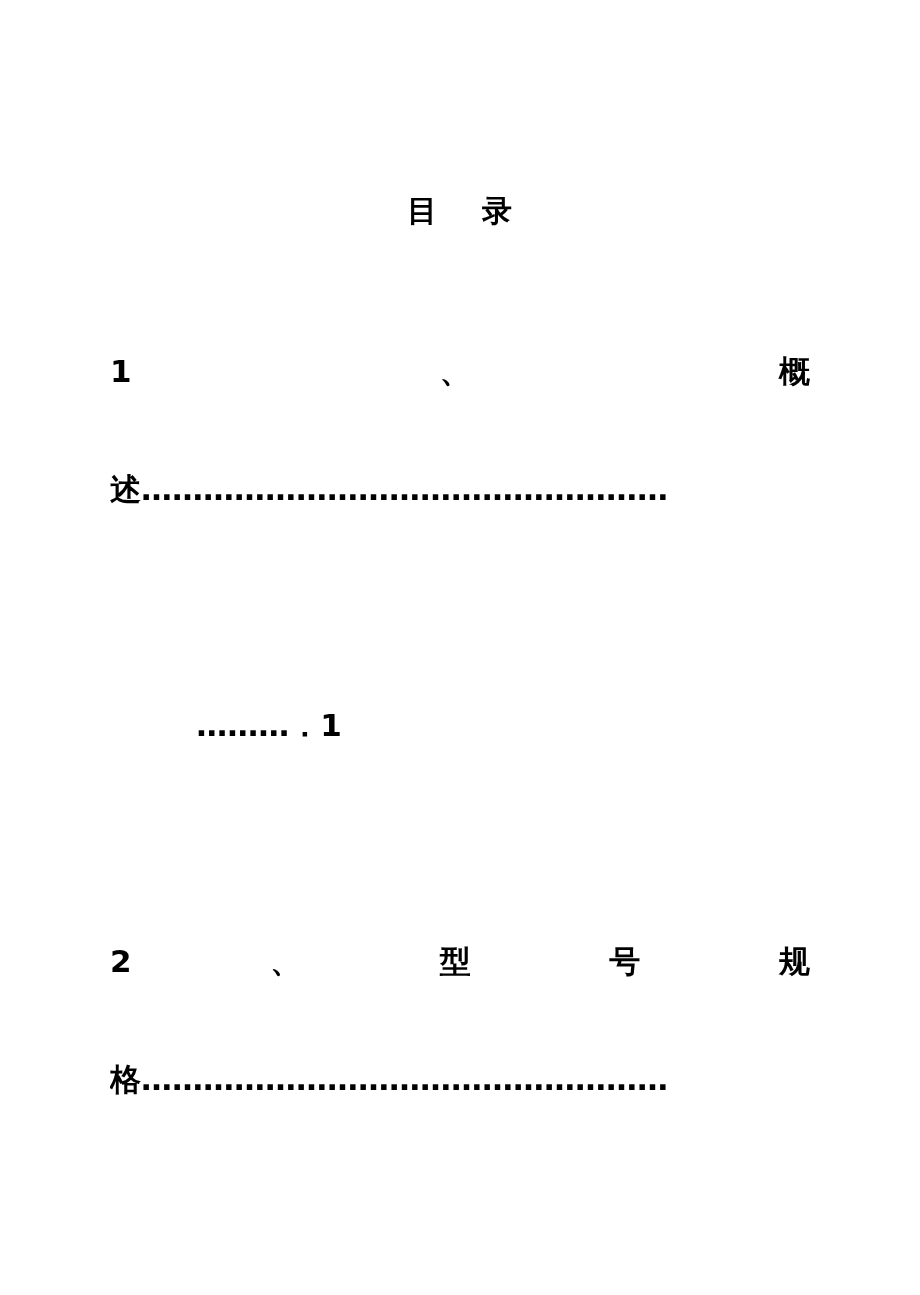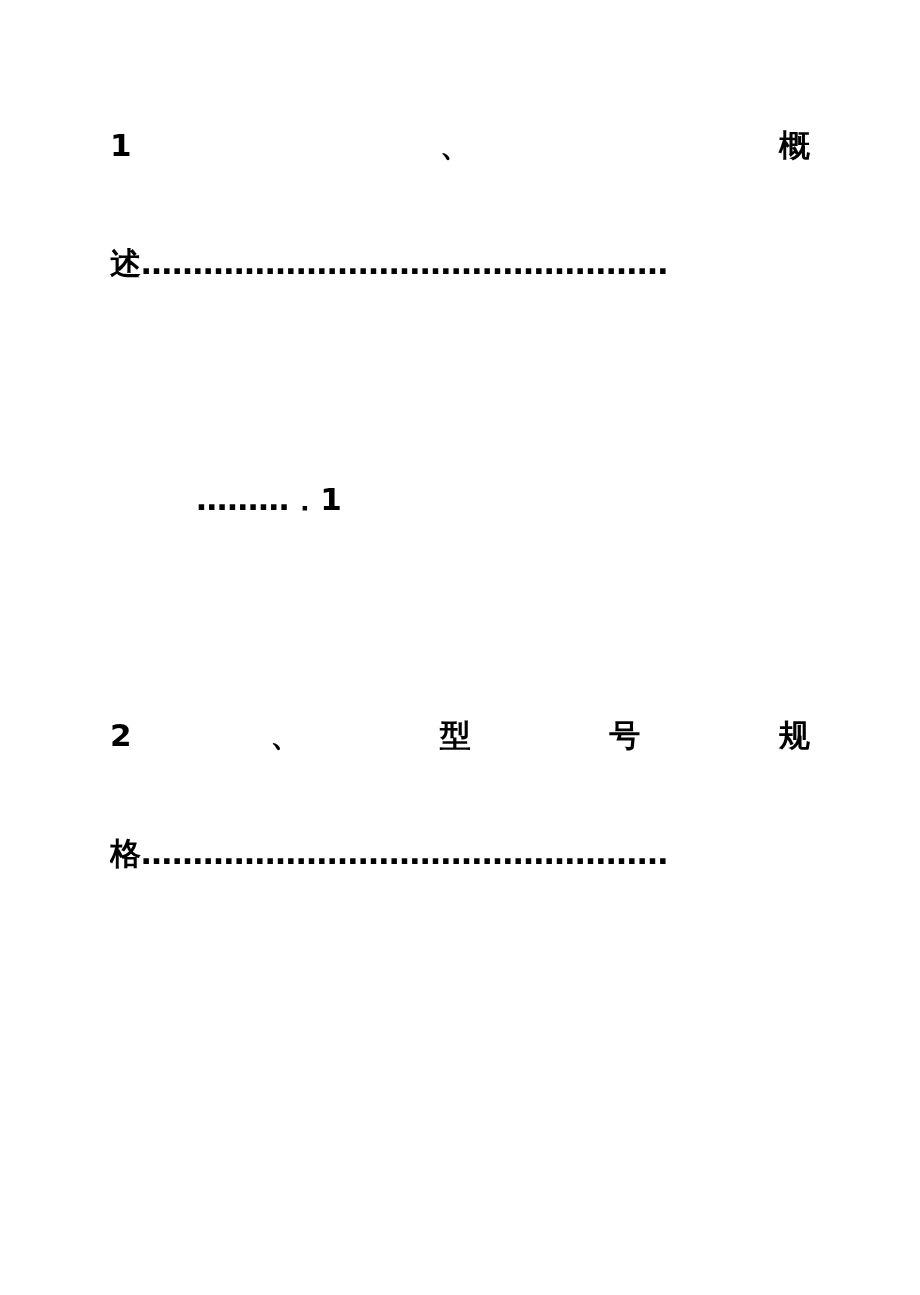--- a/index.html
+++ b/index.html
@@ -62,20 +62,21 @@
   }
   .pagenum {
     font-weight: bold;
   }
 </style>
 </head>
 <body>
 
 <div class="page">
 
+  <h1 class="doc-title">目    录</h1>
 
   <div class="toc">
 
     <div class="toc-entry">
       <div class="spread">
         <span>1</span>
         <span>、</span>
         <span>概</span>
       </div>
       <div class="leaderline">

